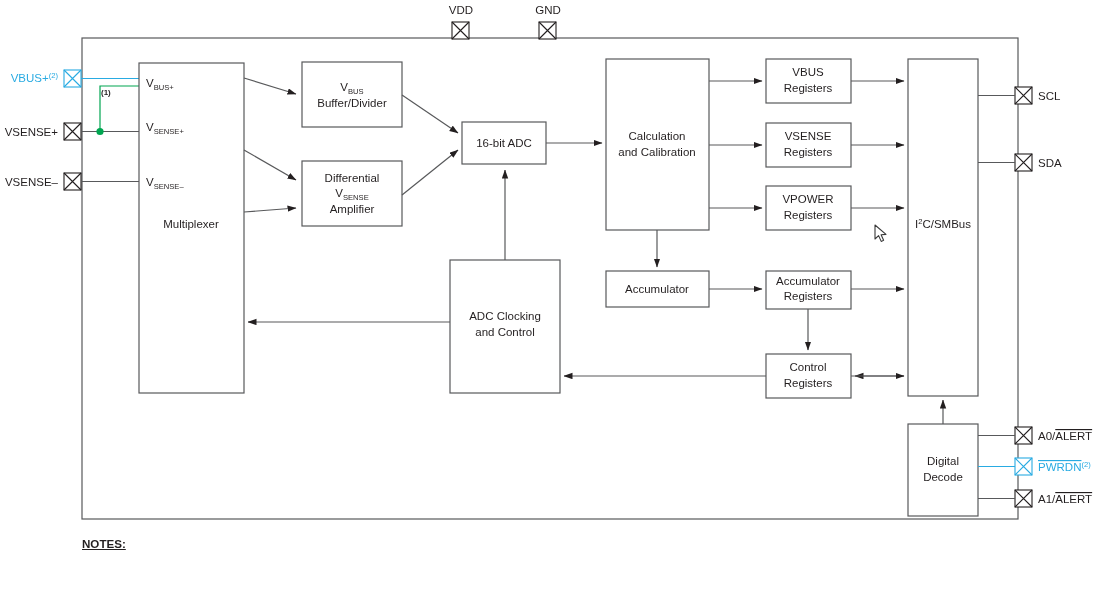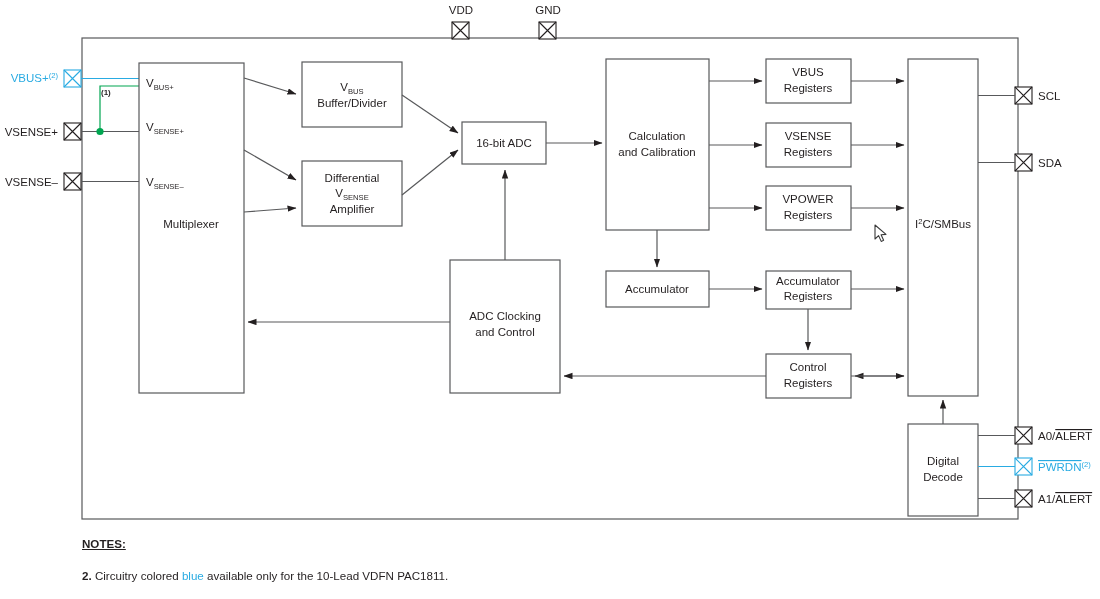--- a/index.html
+++ b/index.html
@@ -15,21 +15,21 @@
   .pin-x{stroke:#231f20;stroke-width:1.1;}
   .pin-blue{fill:#ffffff;stroke:#29abe2;stroke-width:1.1;}
   .pinx-blue{stroke:#29abe2;stroke-width:1.1;}
   .lbl{font-family:"Liberation Sans","DejaVu Sans",sans-serif;font-size:11.5px;fill:#231f20;}
   .lbl-c{text-anchor:middle;}
   .lbl-e{text-anchor:end;}
   .sub{font-size:7.6px;}
   .sup{font-size:7.6px;}
   .blue-t{fill:#29abe2;}
   .notes{position:absolute;left:82px;top:534px;width:700px;font-size:11.6px;line-height:20px;color:#231f20;}
-  .notes .hd{font-weight:bold;text-decoration:underline;margin-bottom:12px;}
+  .notes .hd{font-weight:bold;text-decoration:underline;margin-bottom:5px;}
   .notes .nrow{margin-bottom:1px;}
   .notes b{font-weight:bold;}
   .g{color:#00a651;}
   .b{color:#29abe2;}
   #cursor{position:absolute;left:874px;top:224px;width:14px;height:20px;}
 </style>
 </head>
 <body>
 
 <svg id="diagram" viewBox="0 0 1100 599">
@@ -193,21 +193,17 @@
   <path class="wire" d="M978,435.5 L1015,435.5"></path>
   <path class="wire-blue" d="M978,466.5 L1015,466.5"></path>
   <path class="wire" d="M978,498.5 L1015,498.5"></path>
 
   <path class="wire" d="M978,95.5 L1015,95.5"></path>
   <path class="wire" d="M978,162.5 L1015,162.5"></path>
 </svg>
 
 <div class="notes">
   <div class="hd">NOTES:</div>
-  <div class="nrow">
-    <b>2.</b>
-    <span>Circuitry colored </span><span class="b">blue</span><span> available only for the 10-Lead VDFN PAC1811.</span>
-  </div>
 </div>
 
 <svg id="cursor" viewBox="0 0 14 20">
   <path d="M1,1 L1,15 L4.6,11.6 L7.2,17.4 L9.6,16.3 L7.1,10.7 L12,10.4 z" fill="#ffffff" stroke="#3a3a3a" stroke-width="1.1" stroke-linejoin="round"></path>
 </svg>
 
 </body></html>

